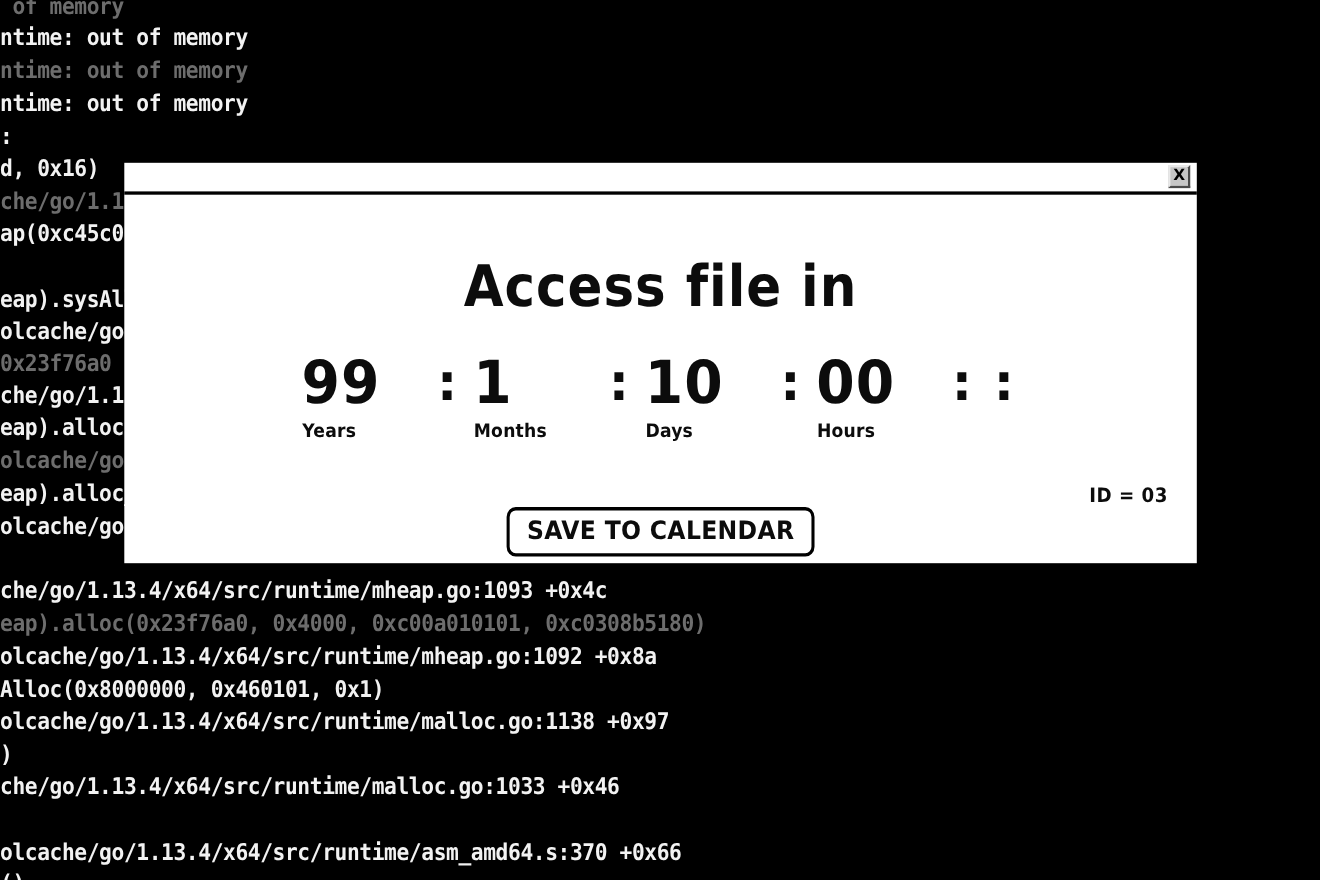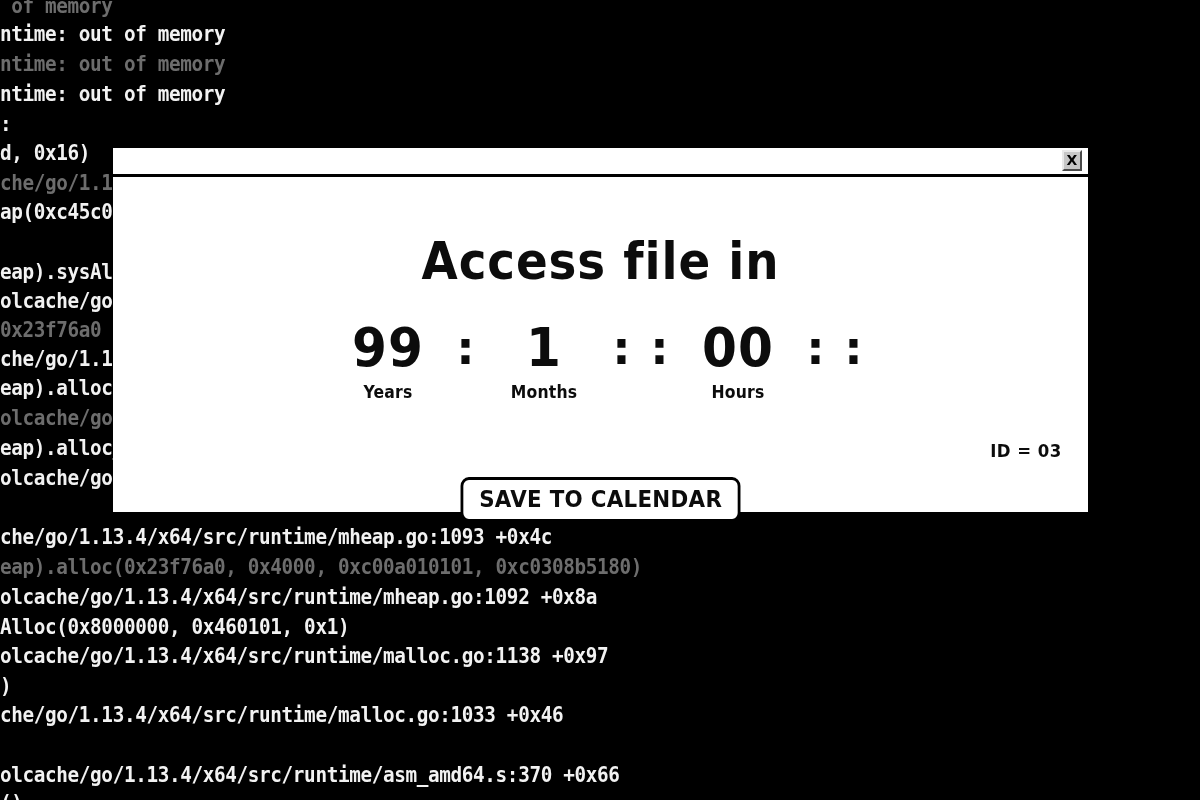--- a/index.html
+++ b/index.html
@@ -108,21 +108,20 @@
     left: 0;
     right: 0;
     top: 143px;
     display: flex;
     align-items: flex-start;
     justify-content: center;
   }
 
   .cd-unit {
     width: 118px;
-    text-align: center;
   }
 
   .cd-value {
     font-family: "DejaVu Sans", sans-serif;
     font-weight: bold;
     font-size: 54px;
     line-height: 56px;
     letter-spacing: 1px;
     color: #0c0c0c;
     transform: scaleX(0.93);
@@ -162,21 +161,21 @@
     color: #0c0c0c;
     transform: scaleX(0.92);
     transform-origin: right center;
   }
 
   
   #save-row {
     position: absolute;
     left: 0;
     right: 0;
-    top: 300px;
+    top: 284px;
     display: flex;
     justify-content: center;
   }
 
   #save-button {
     display: inline-block;
     padding: 6px 17px 7px 17px;
     border: 3px solid #000000;
     border-radius: 9px;
     background: #ffffff;
@@ -238,20 +237,24 @@
           <div class="cd-unit">
             <div class="cd-value">99</div>
             <div class="cd-label">Years</div>
           </div>
           <div class="cd-sep">:</div>
           <div class="cd-unit">
             <div class="cd-value">1</div>
             <div class="cd-label">Months</div>
           </div>
           <div class="cd-sep">:</div>
+          <div class="cd-unit">
+            <div class="cd-value">10</div>
+            <div class="cd-label">Days</div>
+          </div>
           <div class="cd-sep">:</div>
           <div class="cd-unit">
             <div class="cd-value">00</div>
             <div class="cd-label">Hours</div>
           </div>
           <div class="cd-sep">:</div>
           <div class="cd-sep">:</div>
         </div>
 
       <div id="id-line">ID = 03</div>

